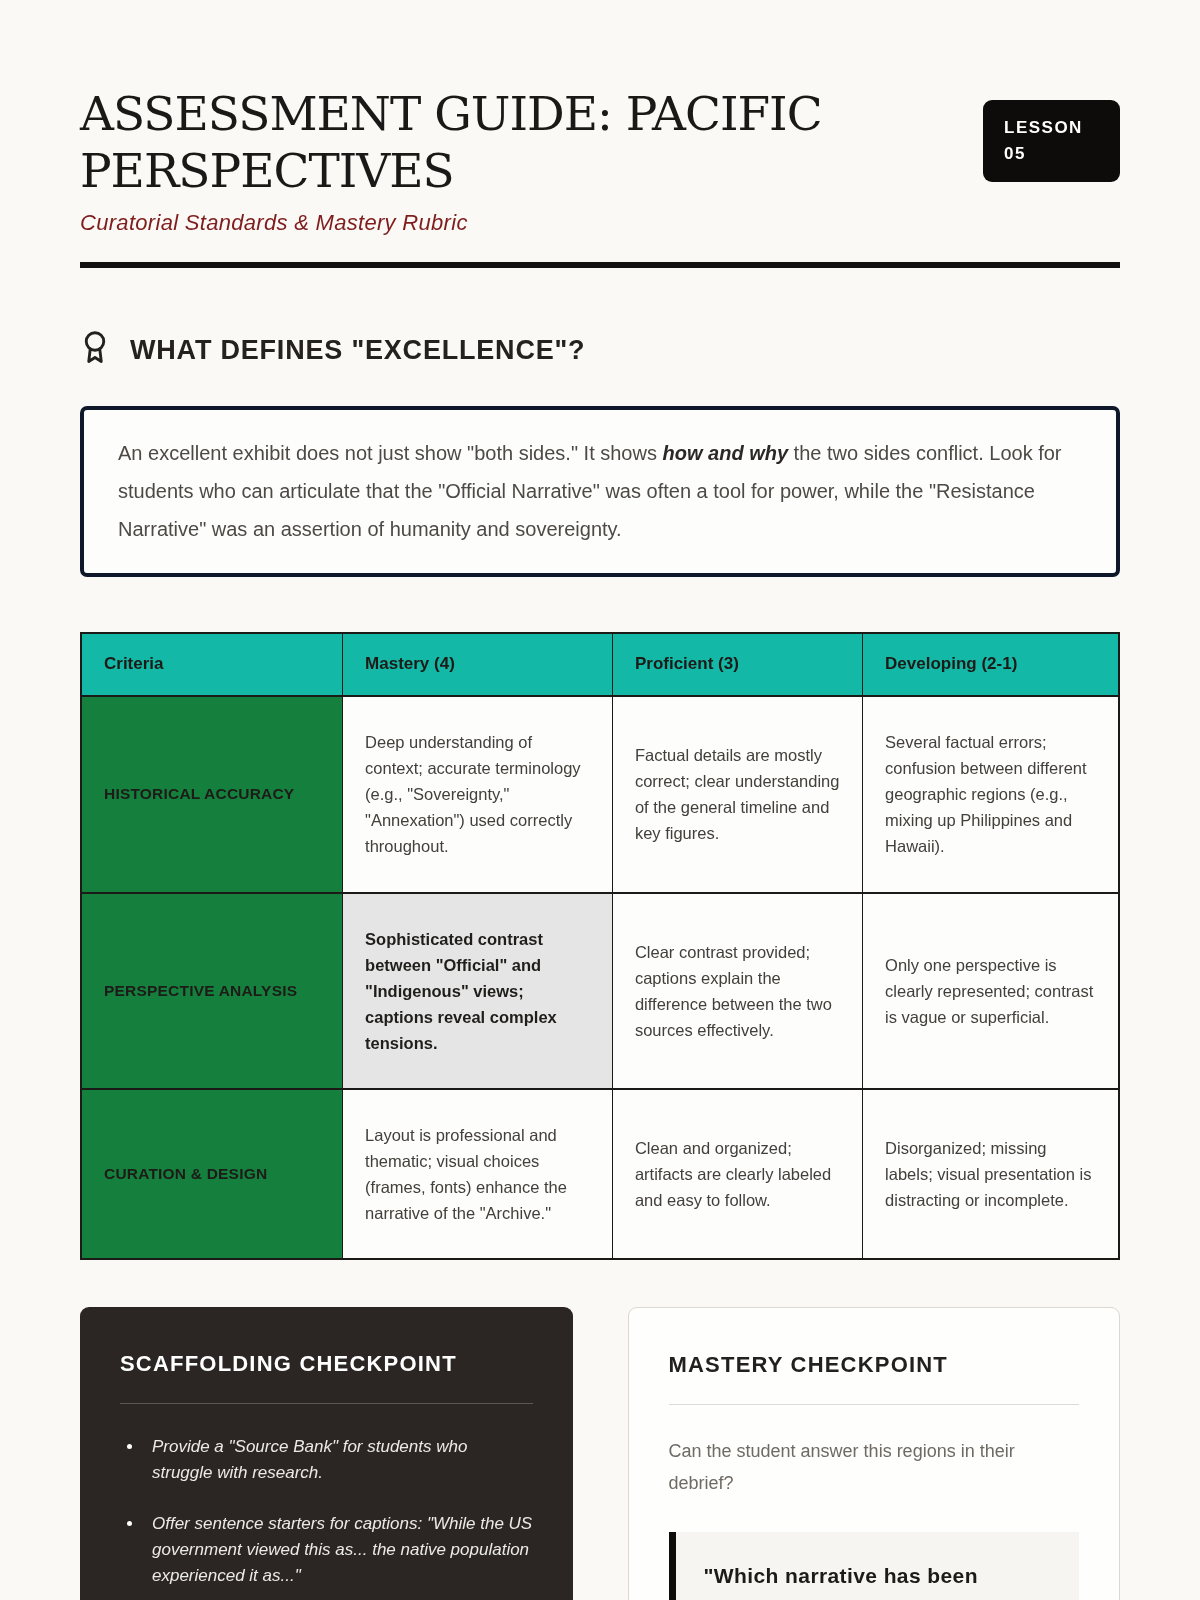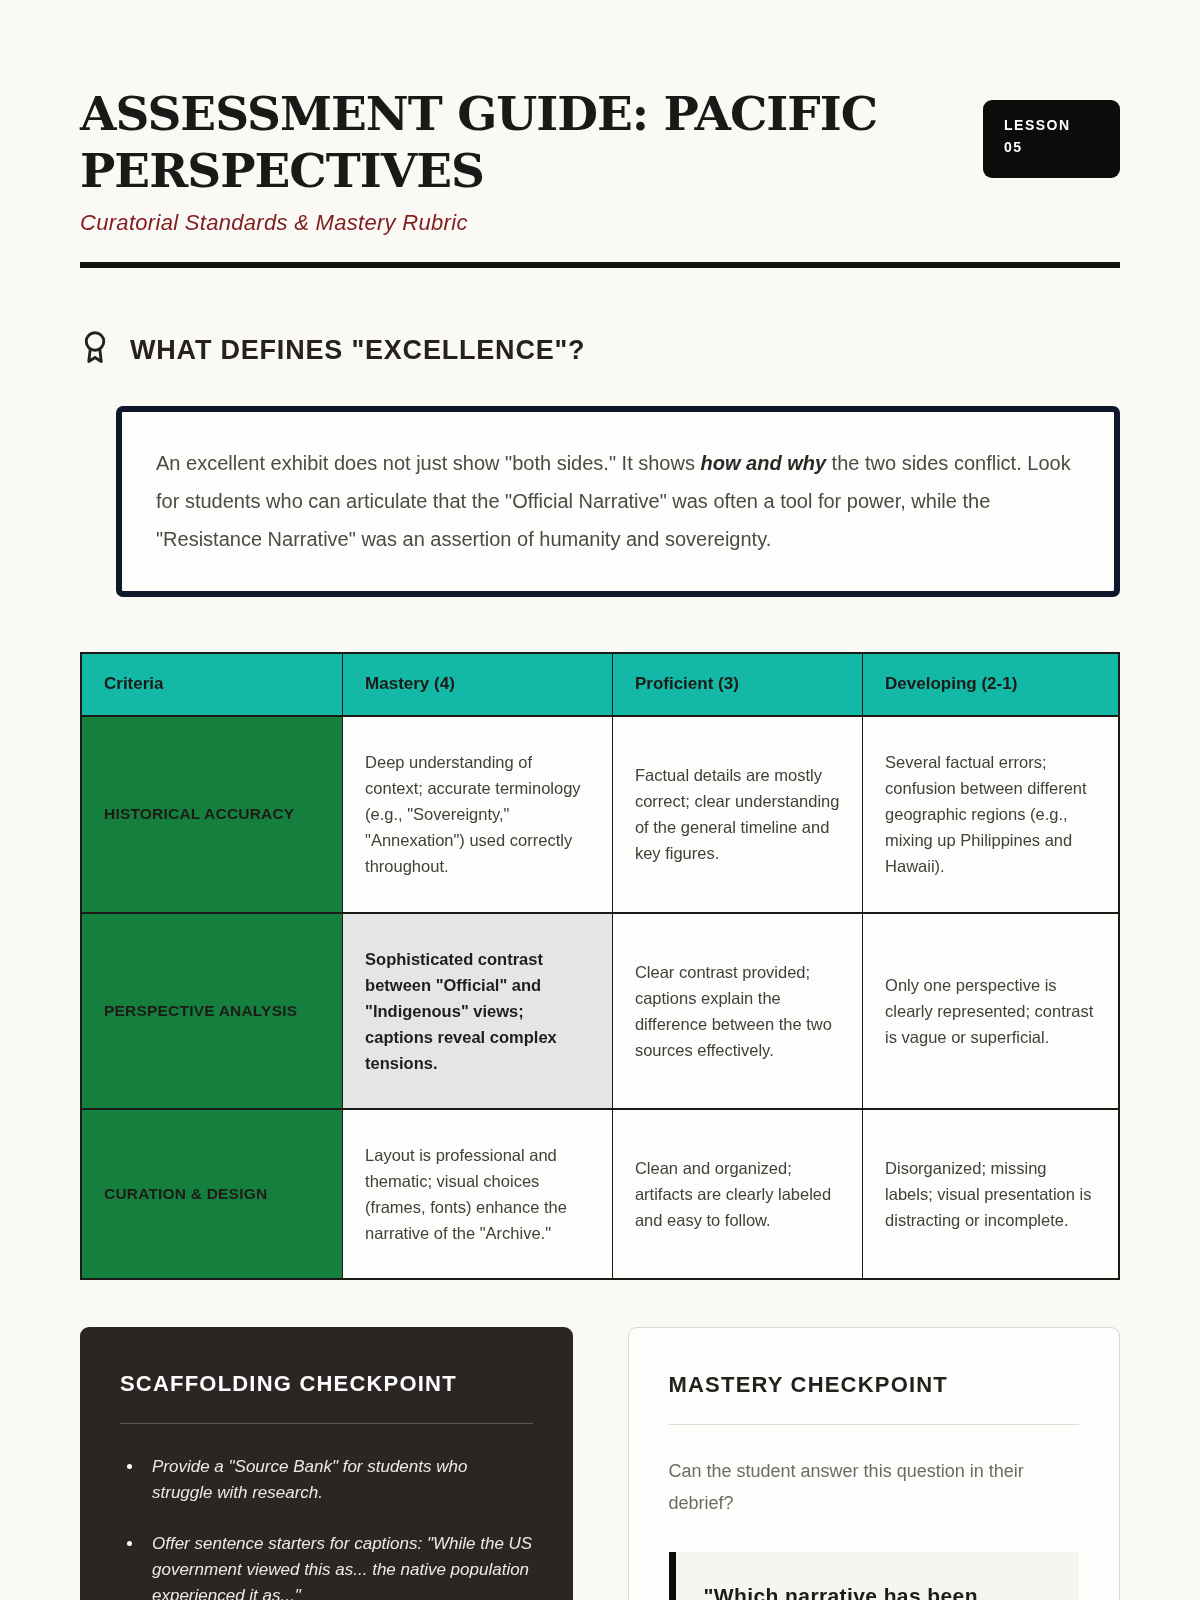--- a/index.html
+++ b/index.html
@@ -10,21 +10,21 @@
     background: #faf9f6;
     font-family: "Liberation Sans", sans-serif;
     color: #24221f;
   }
   .page { width: 1200px; height: 1600px; padding: 85px 80px 0; overflow: hidden; }
 
   
   .header-row { display: flex; justify-content: space-between; align-items: flex-start; }
   h1 {
     font-family: "DejaVu Serif", serif;
-    font-weight: 700;
+    font-weight: 400;
     font-size: 47px;
     line-height: 1.22;
     letter-spacing: -1px;
     color: #1b1917;
     max-width: 820px;
   }
   .subtitle {
     margin-top: 10px;
     font-style: italic;
     font-size: 22px;
@@ -33,21 +33,21 @@
   }
   .lesson-badge {
     margin-top: 15px;
     background: #0d0c0b;
     color: #ffffff;
     border-radius: 9px;
     width: 137px;
     min-height: 78px;
     padding: 15px 24px 14px 21px;
     font-weight: 700;
-    font-size: 14px;
+    font-size: 17px;
     letter-spacing: 1.5px;
     line-height: 1.55;
   }
   .lesson-badge span { display: block; }
   .rule { margin-top: 26px; height: 6px; background: #141210; }
 
   
   .section-heading {
     margin-top: 62px;
     display: flex;
@@ -57,24 +57,23 @@
   .section-heading .award { flex: 0 0 auto; color: #24211e; }
   .section-heading h2 {
     font-size: 27px;
     font-weight: 700;
     letter-spacing: 0.8px;
     color: #24211e;
   }
   .intro-box {
     margin-top: 34px;
     background: #fdfdfc;
-    border: 6px solid #0f172a;
+    border: 4px solid #0f172a;
     border-radius: 7px;
-    padding: 32px 34px;
-    margin-left: 36px;
+    padding: 24px 34px;
   }
   .intro-box p {
     font-size: 20px;
     line-height: 1.92;
     color: #4d4a45;
   }
   .intro-box strong em { font-weight: 700; font-style: italic; color: #2b2825; }
 
   
   table.rubric {
@@ -257,18 +256,18 @@
       <hr class="divider">
       <ul>
         <li>Provide a "Source Bank" for students who struggle with research.</li>
         <li>Offer sentence starters for captions: "While the US government viewed this as... the native population experienced it as..."</li>
       </ul>
     </div>
 
     <div class="card light">
       <h3>MASTERY CHECKPOINT</h3>
       <hr class="divider">
-      <p class="question">Can the student answer this question in their debrief?</p>
+      <p class="question">Can the student answer this regions in their debrief?</p>
       <blockquote>"Which narrative has been</blockquote>
     </div>
 
   </div>
 </div>
 
 </body></html>

